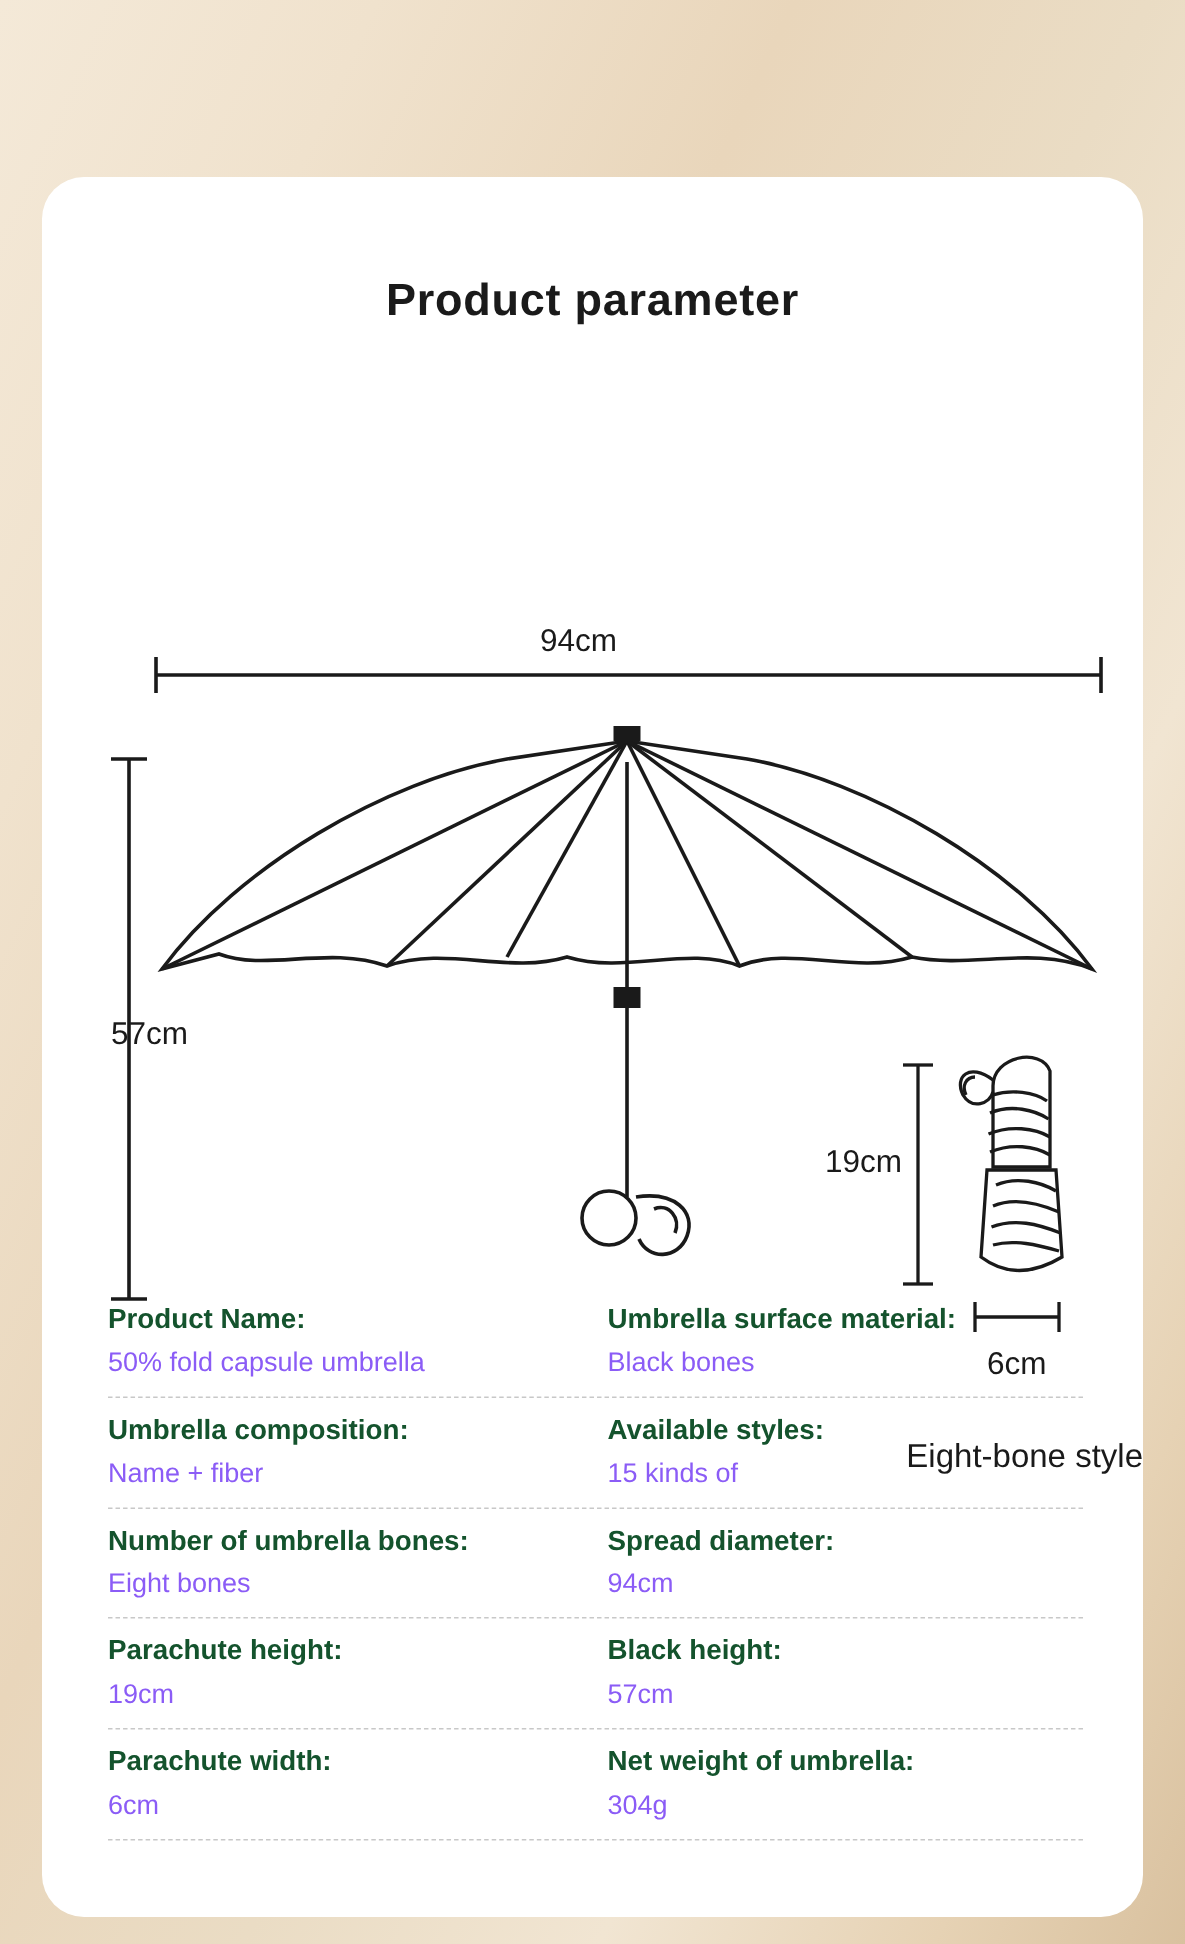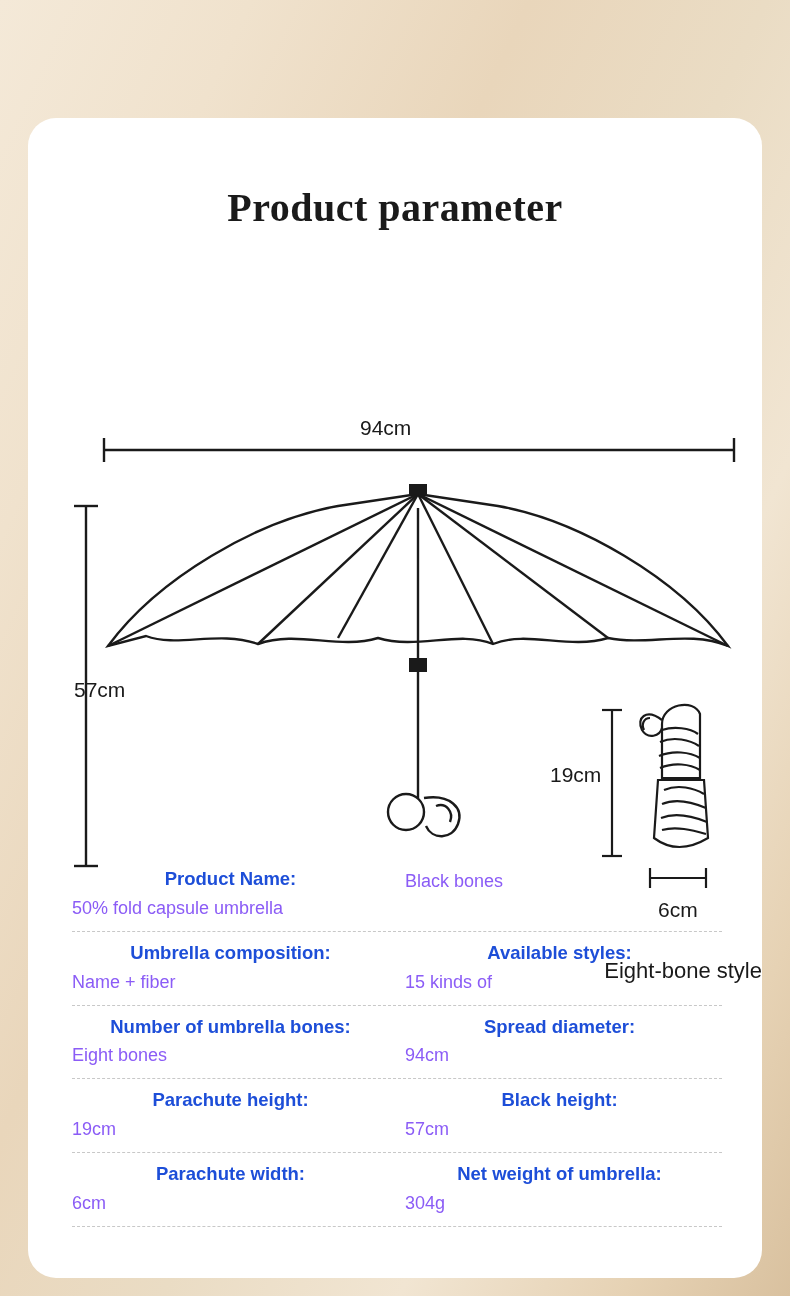--- a/index.html
+++ b/index.html
@@ -26,25 +26,24 @@
     height: 1160px;
     background: #ffffff;
     border-radius: 28px;
   }
   .title {
     position: absolute;
     left: 0;
     top: 66px;
     width: 734px;
     text-align: center;
-    font-size: 40px;
+    font-size: 30px;
     font-weight: bold;
     color: #1a1a1a;
     letter-spacing: 0.5px;
-    font-family: Liberation Serif, serif;
   }
 
   
   .diagram {
     position: absolute;
     left: 0;
     top: 160px;
     width: 734px;
     height: 560px;
   }
@@ -99,23 +98,22 @@
     width: 50%;
     padding-right: 8px;
     box-sizing: border-box;
   }
   .spec-cell.right {
     padding-left: 8px;
   }
   .spec-key {
     font-size: 18.5px;
     font-weight: bold;
-    color: #1d4ed8;
+    color: #14532d;
     line-height: 1.45;
-    text-align: center;
   }
   .spec-val {
     font-size: 18px;
     color: #8b5cf6;
     line-height: 1.5;
     margin-top: 2px;
   }
 </style>
 </head>
 <body>
@@ -195,20 +193,21 @@
       <div class="caption">Eight-bone style</div>
     </div>
 
     <div class="specs">
       <div class="spec-row">
         <div class="spec-cell">
           <div class="spec-key">Product Name:</div>
           <div class="spec-val">50% fold capsule umbrella</div>
         </div>
         <div class="spec-cell right">
+          <div class="spec-key">Umbrella surface material:</div>
           <div class="spec-val">Black bones</div>
         </div>
       </div>
       <div class="spec-row">
         <div class="spec-cell">
           <div class="spec-key">Umbrella composition:</div>
           <div class="spec-val">Name + fiber</div>
         </div>
         <div class="spec-cell right">
           <div class="spec-key">Available styles:</div>

